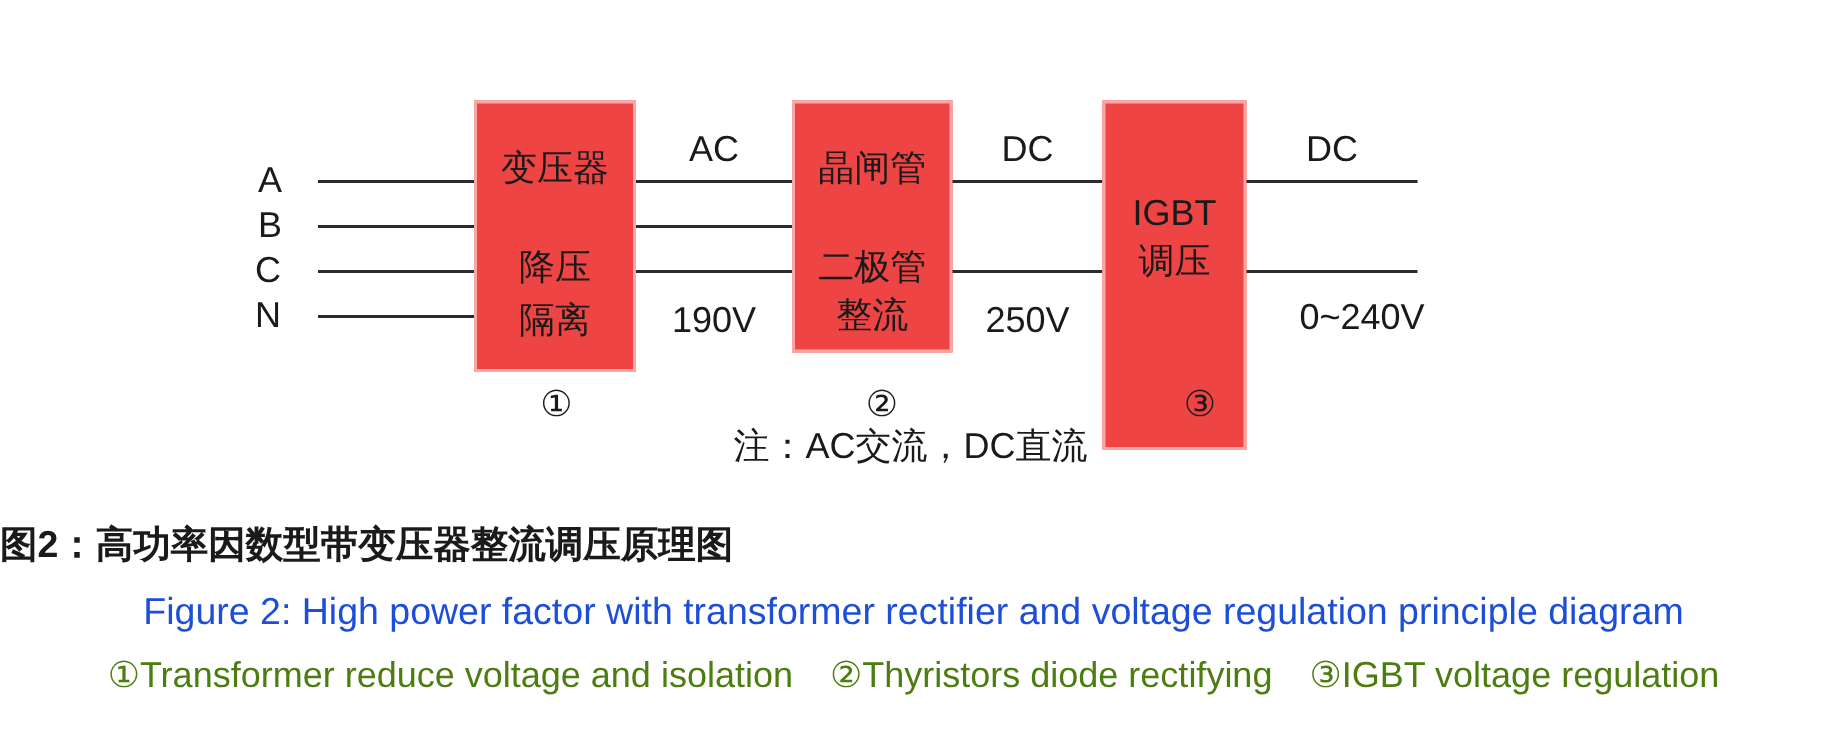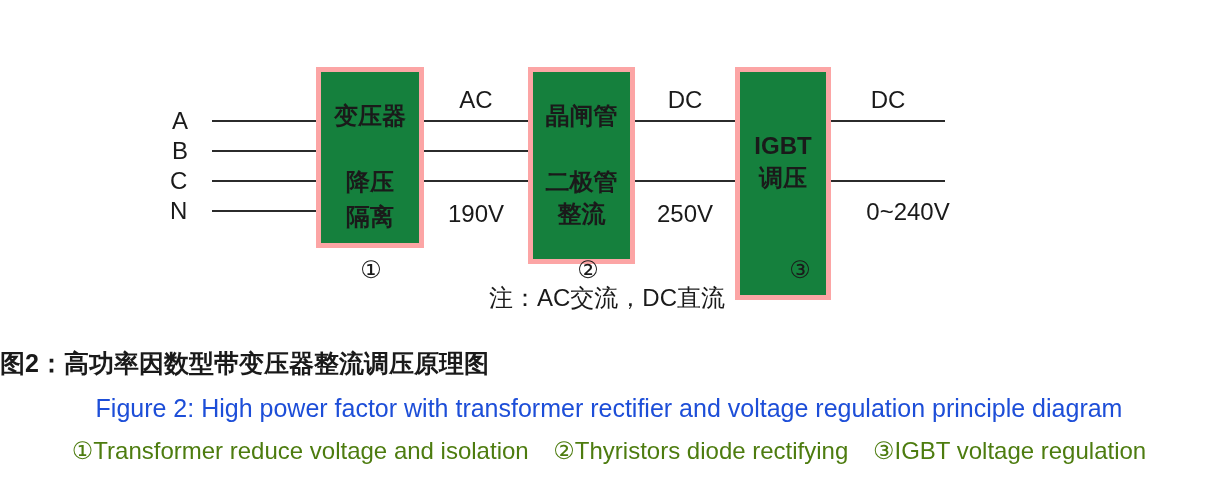--- a/index.html
+++ b/index.html
@@ -15,23 +15,22 @@
     background: #ffffff;
     overflow: hidden;
   }
   .hline {
     position: absolute;
     height: 2px;
     background: #2b2b2b;
   }
   .block {
     position: absolute;
-    border: 5px solid #fca5a5;
-    background: #15803d;
-    font-weight: bold;
+    border: 2px solid #fca5a5;
+    background: #ef4444;
   }
   .block span {
     position: absolute;
     left: 0;
     width: 100%;
     text-align: center;
     font-size: 24px;
     line-height: 28px;
     white-space: nowrap;
   }
@@ -107,21 +106,21 @@
     <span style="top:131px">隔离</span>
     <span style="top:96px">降压</span>
   </div>
 
   <div class="hline" style="left:424px;top:120px;width:104px"></div>
   <div class="hline" style="left:424px;top:150px;width:104px"></div>
   <div class="hline" style="left:424px;top:180px;width:104px"></div>
   <div class="lbl center" style="left:476px;top:86px">AC</div>
   <div class="lbl center" style="left:476px;top:200px">190V</div>
 
-  <div class="block" style="left:528px;top:67px;width:107px;height:197px">
+  <div class="block" style="left:528px;top:67px;width:107px;height:168px">
     <span style="top:30px">晶闸管</span>
     <span style="top:128px">整流</span>
     <span style="top:96px">二极管</span>
   </div>
 
   <div class="hline" style="left:635px;top:120px;width:100px"></div>
   <div class="hline" style="left:635px;top:180px;width:100px"></div>
   <div class="lbl center" style="left:685px;top:86px">DC</div>
   <div class="lbl center" style="left:685px;top:200px">250V</div>
 

